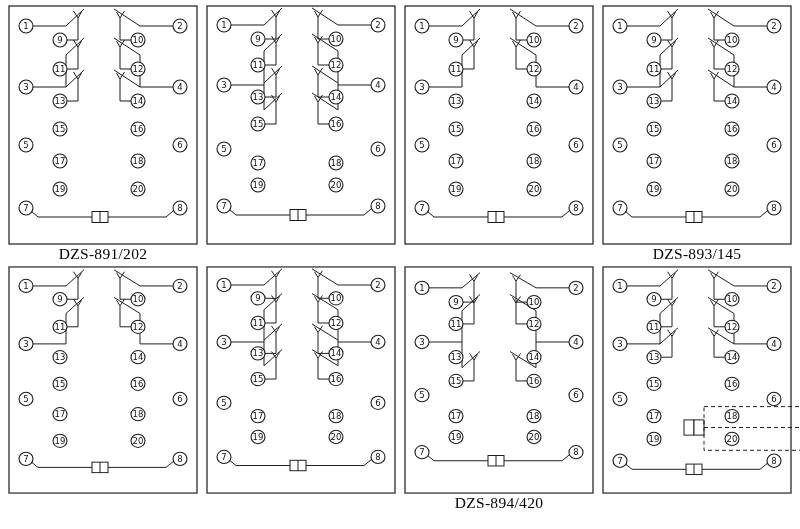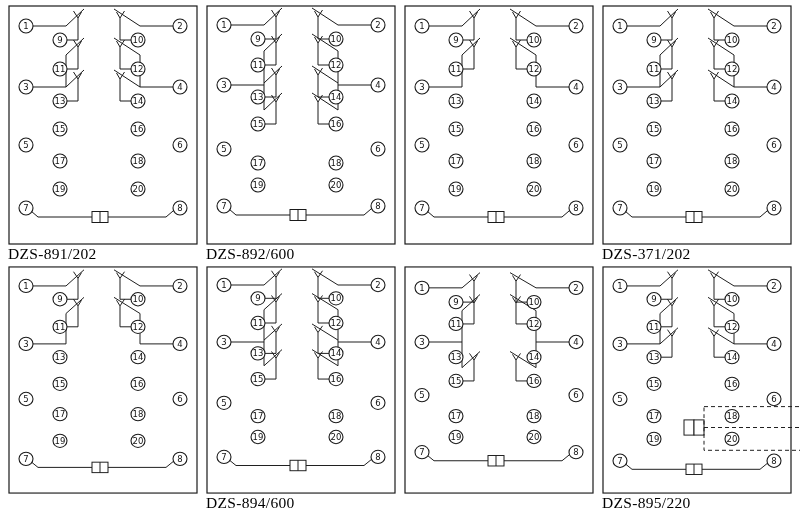--- a/index.html
+++ b/index.html
@@ -3,21 +3,21 @@
 <meta charset="utf-8">
 <style>
   html,body{margin:0;padding:0;background:#ffffff}
   body{width:800px;height:529px;overflow:hidden;font-family:"Liberation Serif","DejaVu Serif",serif}
   .sheet{padding:5px 8px 0 8px}
   .grid{display:grid;grid-template-columns:repeat(4,190px);column-gap:8px;row-gap:3px}
   figure.pb{margin:0;display:flex;flex-direction:column;align-items:center;width:190px}
   svg.panel{display:block;width:190px;overflow:visible}
   .top svg.panel{height:240px}
   .bot svg.panel{height:228px}
-  figcaption.panel-label{width:100%;font-size:15.5px;line-height:18px;height:18px;color:#000;letter-spacing:.3px}
+  figcaption.panel-label{width:100%;text-align:center;font-size:15.5px;line-height:18px;height:18px;color:#000;letter-spacing:.3px}
 </style>
 </head>
 <body>
 
 <div class="sheet">
   <div class="grid">
 
     <figure class="pb top">
       <svg class="panel" viewBox="0 0 190 240" preserveAspectRatio="none">
           <rect x="1" y="1" width="188" height="238" fill="none" stroke="#1a1a1a" stroke-width="1.2"></rect>
@@ -166,21 +166,20 @@
           <text x="130" y="122" text-anchor="middle" font-size="8.5" fill="#111" font-family="'DejaVu Sans', sans-serif">16</text>
           <circle cx="52" cy="158" r="7" fill="#fff" stroke="#1a1a1a" stroke-width="1.1"></circle>
           <text x="52" y="161" text-anchor="middle" font-size="8.5" fill="#111" font-family="'DejaVu Sans', sans-serif">17</text>
           <circle cx="130" cy="158" r="7" fill="#fff" stroke="#1a1a1a" stroke-width="1.1"></circle>
           <text x="130" y="161" text-anchor="middle" font-size="8.5" fill="#111" font-family="'DejaVu Sans', sans-serif">18</text>
           <circle cx="52" cy="180" r="7" fill="#fff" stroke="#1a1a1a" stroke-width="1.1"></circle>
           <text x="52" y="183" text-anchor="middle" font-size="8.5" fill="#111" font-family="'DejaVu Sans', sans-serif">19</text>
           <circle cx="130" cy="180" r="7" fill="#fff" stroke="#1a1a1a" stroke-width="1.1"></circle>
           <text x="130" y="183" text-anchor="middle" font-size="8.5" fill="#111" font-family="'DejaVu Sans', sans-serif">20</text>
         </svg>
-      <figcaption class="panel-label">DZS-892/600</figcaption>
     </figure>
 
     <figure class="pb top">
       <svg class="panel" viewBox="0 0 190 240" preserveAspectRatio="none">
           <rect x="1" y="1" width="188" height="238" fill="none" stroke="#1a1a1a" stroke-width="1.2"></rect>
           <polyline points="25,21 58,21" fill="none" stroke="#1a1a1a" stroke-width="1"></polyline>
           <polyline points="165,21 132,21" fill="none" stroke="#1a1a1a" stroke-width="1"></polyline>
           <polyline points="25,82 58,82" fill="none" stroke="#1a1a1a" stroke-width="1"></polyline>
           <polyline points="58,82 58,50" fill="none" stroke="#1a1a1a" stroke-width="1"></polyline>
           <polyline points="165,82 132,82" fill="none" stroke="#1a1a1a" stroke-width="1"></polyline>
@@ -309,21 +308,21 @@
           <text x="130" y="127" text-anchor="middle" font-size="8.5" fill="#111" font-family="'DejaVu Sans', sans-serif">16</text>
           <circle cx="52" cy="156" r="7" fill="#fff" stroke="#1a1a1a" stroke-width="1.1"></circle>
           <text x="52" y="159" text-anchor="middle" font-size="8.5" fill="#111" font-family="'DejaVu Sans', sans-serif">17</text>
           <circle cx="130" cy="156" r="7" fill="#fff" stroke="#1a1a1a" stroke-width="1.1"></circle>
           <text x="130" y="159" text-anchor="middle" font-size="8.5" fill="#111" font-family="'DejaVu Sans', sans-serif">18</text>
           <circle cx="52" cy="184" r="7" fill="#fff" stroke="#1a1a1a" stroke-width="1.1"></circle>
           <text x="52" y="187" text-anchor="middle" font-size="8.5" fill="#111" font-family="'DejaVu Sans', sans-serif">19</text>
           <circle cx="130" cy="184" r="7" fill="#fff" stroke="#1a1a1a" stroke-width="1.1"></circle>
           <text x="130" y="187" text-anchor="middle" font-size="8.5" fill="#111" font-family="'DejaVu Sans', sans-serif">20</text>
         </svg>
-      <figcaption class="panel-label">DZS-371/202</figcaption>
+      <figcaption class="panel-label">DZS-893/145</figcaption>
     </figure>
 
     <figure class="pb bot">
       <svg class="panel" viewBox="0 0 190 240" preserveAspectRatio="none">
           <rect x="1" y="1" width="188" height="238" fill="none" stroke="#1a1a1a" stroke-width="1.2"></rect>
           <polyline points="25,21 58,21" fill="none" stroke="#1a1a1a" stroke-width="1"></polyline>
           <polyline points="165,21 132,21" fill="none" stroke="#1a1a1a" stroke-width="1"></polyline>
           <polyline points="25,82 58,82" fill="none" stroke="#1a1a1a" stroke-width="1"></polyline>
           <polyline points="58,82 58,50" fill="none" stroke="#1a1a1a" stroke-width="1"></polyline>
           <polyline points="165,82 132,82" fill="none" stroke="#1a1a1a" stroke-width="1"></polyline>
@@ -460,21 +459,20 @@
           <text x="130" y="122" text-anchor="middle" font-size="8.5" fill="#111" font-family="'DejaVu Sans', sans-serif">16</text>
           <circle cx="52" cy="158" r="7" fill="#fff" stroke="#1a1a1a" stroke-width="1.1"></circle>
           <text x="52" y="161" text-anchor="middle" font-size="8.5" fill="#111" font-family="'DejaVu Sans', sans-serif">17</text>
           <circle cx="130" cy="158" r="7" fill="#fff" stroke="#1a1a1a" stroke-width="1.1"></circle>
           <text x="130" y="161" text-anchor="middle" font-size="8.5" fill="#111" font-family="'DejaVu Sans', sans-serif">18</text>
           <circle cx="52" cy="180" r="7" fill="#fff" stroke="#1a1a1a" stroke-width="1.1"></circle>
           <text x="52" y="183" text-anchor="middle" font-size="8.5" fill="#111" font-family="'DejaVu Sans', sans-serif">19</text>
           <circle cx="130" cy="180" r="7" fill="#fff" stroke="#1a1a1a" stroke-width="1.1"></circle>
           <text x="130" y="183" text-anchor="middle" font-size="8.5" fill="#111" font-family="'DejaVu Sans', sans-serif">20</text>
         </svg>
-      <figcaption class="panel-label">DZS-894/600</figcaption>
     </figure>
 
     <figure class="pb bot">
       <svg class="panel" viewBox="0 0 190 240" preserveAspectRatio="none">
           <rect x="1" y="1" width="188" height="238" fill="none" stroke="#1a1a1a" stroke-width="1.2"></rect>
           <polyline points="25,23 58,23" fill="none" stroke="#1a1a1a" stroke-width="1"></polyline>
           <polyline points="165,23 132,23" fill="none" stroke="#1a1a1a" stroke-width="1"></polyline>
           <polyline points="25,80 58,80" fill="none" stroke="#1a1a1a" stroke-width="1"></polyline>
           <polyline points="58,80 58,47" fill="none" stroke="#1a1a1a" stroke-width="1"></polyline>
           <polyline points="58,80 58,107" fill="none" stroke="#1a1a1a" stroke-width="1"></polyline>
@@ -537,20 +535,21 @@
           <text x="130" y="124" text-anchor="middle" font-size="8.5" fill="#111" font-family="'DejaVu Sans', sans-serif">16</text>
           <circle cx="52" cy="158" r="7" fill="#fff" stroke="#1a1a1a" stroke-width="1.1"></circle>
           <text x="52" y="161" text-anchor="middle" font-size="8.5" fill="#111" font-family="'DejaVu Sans', sans-serif">17</text>
           <circle cx="130" cy="158" r="7" fill="#fff" stroke="#1a1a1a" stroke-width="1.1"></circle>
           <text x="130" y="161" text-anchor="middle" font-size="8.5" fill="#111" font-family="'DejaVu Sans', sans-serif">18</text>
           <circle cx="52" cy="180" r="7" fill="#fff" stroke="#1a1a1a" stroke-width="1.1"></circle>
           <text x="52" y="183" text-anchor="middle" font-size="8.5" fill="#111" font-family="'DejaVu Sans', sans-serif">19</text>
           <circle cx="130" cy="180" r="7" fill="#fff" stroke="#1a1a1a" stroke-width="1.1"></circle>
           <text x="130" y="183" text-anchor="middle" font-size="8.5" fill="#111" font-family="'DejaVu Sans', sans-serif">20</text>
         </svg>
+      <figcaption class="panel-label">DZS-894/420</figcaption>
     </figure>
 
     <figure class="pb bot">
       <svg class="panel" viewBox="0 0 190 240" preserveAspectRatio="none">
           <rect x="1" y="1" width="188" height="238" fill="none" stroke="#1a1a1a" stroke-width="1.2"></rect>
           <polyline points="25,21 58,21" fill="none" stroke="#1a1a1a" stroke-width="1"></polyline>
           <polyline points="165,21 132,21" fill="none" stroke="#1a1a1a" stroke-width="1"></polyline>
           <polyline points="25,82 58,82" fill="none" stroke="#1a1a1a" stroke-width="1"></polyline>
           <polyline points="58,82 58,50" fill="none" stroke="#1a1a1a" stroke-width="1"></polyline>
           <polyline points="165,82 132,82" fill="none" stroke="#1a1a1a" stroke-width="1"></polyline>
@@ -615,17 +614,16 @@
           <text x="130" y="127" text-anchor="middle" font-size="8.5" fill="#111" font-family="'DejaVu Sans', sans-serif">16</text>
           <circle cx="52" cy="158" r="7" fill="#fff" stroke="#1a1a1a" stroke-width="1.1"></circle>
           <text x="52" y="161" text-anchor="middle" font-size="8.5" fill="#111" font-family="'DejaVu Sans', sans-serif">17</text>
           <circle cx="130" cy="158" r="7" fill="#fff" stroke="#1a1a1a" stroke-width="1.1"></circle>
           <text x="130" y="161" text-anchor="middle" font-size="8.5" fill="#111" font-family="'DejaVu Sans', sans-serif">18</text>
           <circle cx="52" cy="182" r="7" fill="#fff" stroke="#1a1a1a" stroke-width="1.1"></circle>
           <text x="52" y="185" text-anchor="middle" font-size="8.5" fill="#111" font-family="'DejaVu Sans', sans-serif">19</text>
           <circle cx="130" cy="182" r="7" fill="#fff" stroke="#1a1a1a" stroke-width="1.1"></circle>
           <text x="130" y="185" text-anchor="middle" font-size="8.5" fill="#111" font-family="'DejaVu Sans', sans-serif">20</text>
         </svg>
-      <figcaption class="panel-label">DZS-895/220</figcaption>
     </figure>
 
   </div>
 </div>
 
 </body></html>

